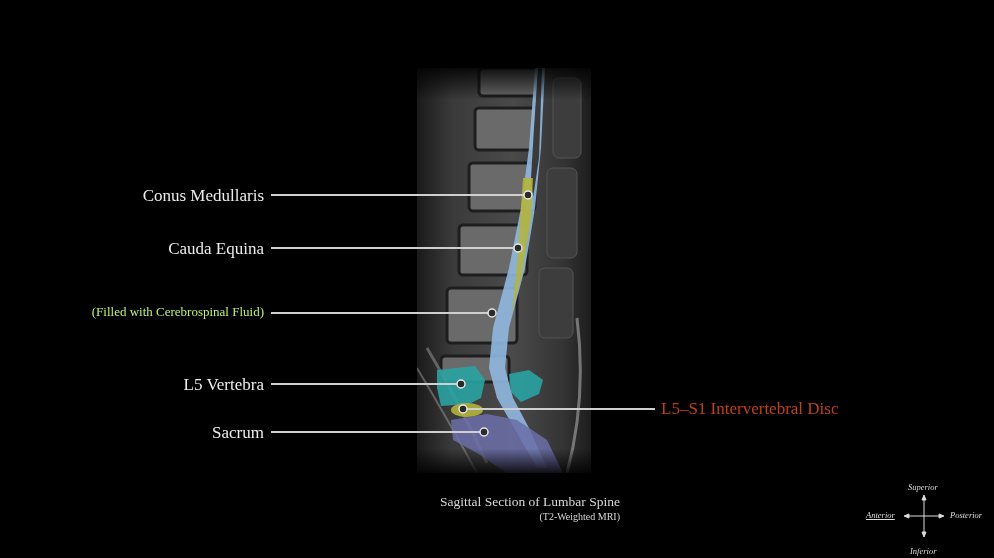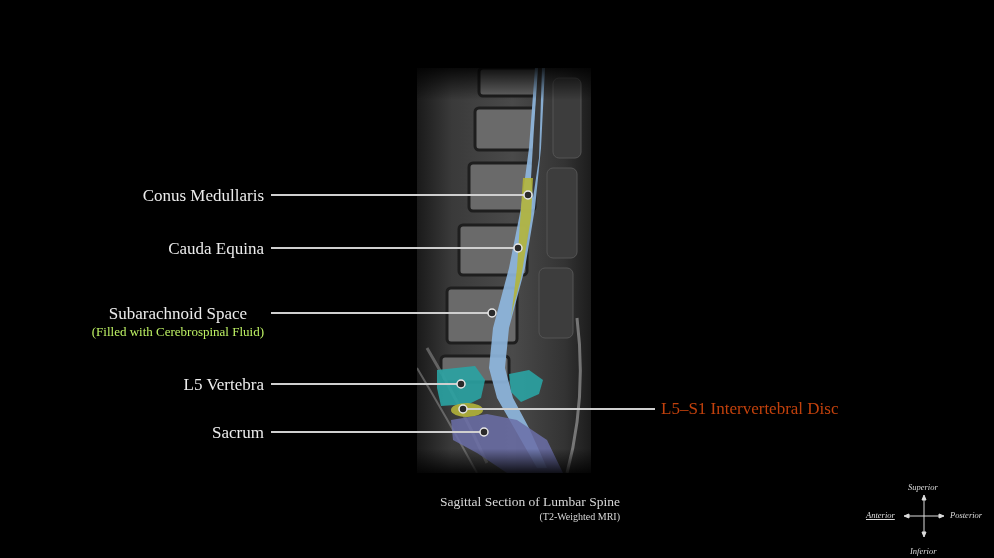--- a/index.html
+++ b/index.html
@@ -1,19 +1,19 @@
 <!DOCTYPE html>
 <html><head>
 <meta charset="utf-8">
 <style>
   html, body { margin:0; padding:0; background:#000; }
   body { width:994px; height:558px; position:relative; overflow:hidden; font-family:"DejaVu Serif","Liberation Serif",serif; color:#e8e8e8; }
   .panel { position:absolute; left:417px; top:68px; width:174px; height:405px; background:#2a2a2a; overflow:hidden; }
   .panel svg { display:block; }
-  .lbl { position:absolute; text-align:center; color:#ececec; font-family:"Liberation Serif","DejaVu Serif",serif; white-space:nowrap; }
+  .lbl { position:absolute; text-align:left; color:#ececec; font-family:"Liberation Serif","DejaVu Serif",serif; white-space:nowrap; }
   .lbl .main { font-size:17px; line-height:20px; display:block; }
   .lbl .sub { font-size:13px; line-height:16px; display:block; color:#bef264; }
   .rlbl { position:absolute; color:#c2410c; font-family:"Liberation Serif","DejaVu Serif",serif; font-size:17px; line-height:20px; white-space:nowrap; }
   .leaders { position:absolute; left:0; top:0; pointer-events:none; }
   .caption { position:absolute; left:380px; width:240px; top:493px; text-align:right; font-family:"Liberation Serif","DejaVu Serif",serif; color:#d8d8d8; }
   .caption .t { font-size:13.5px; line-height:17px; display:block; }
   .caption .s { font-size:10px; line-height:14px; display:block; }
   .compass { position:absolute; left:862px; top:480px; width:126px; height:74px; font-family:"Liberation Serif","DejaVu Serif",serif; font-style:italic; font-size:8.5px; color:#dcdcdc; }
   .compass span { position:absolute; white-space:nowrap; }
 </style>
@@ -93,21 +93,20 @@
   </g>
 </svg>
 
 <div class="lbl" style="right:730px; top:186px;">
   <span class="main">Conus Medullaris</span>
 </div>
 <div class="lbl" style="right:730px; top:239px;">
   <span class="main">Cauda Equina</span>
 </div>
 <div class="lbl" style="right:730px; top:304px;">
-  <span class="main">Subarachnoid Space</span>
   <span class="sub">(Filled with Cerebrospinal Fluid)</span>
 </div>
 <div class="lbl" style="right:730px; top:375px;">
   <span class="main">L5 Vertebra</span>
 </div>
 <div class="lbl" style="right:730px; top:423px;">
   <span class="main">Sacrum</span>
 </div>
 
 <div class="rlbl" style="left:661px; top:399px;">L5–S1 Intervertebral Disc</div>

